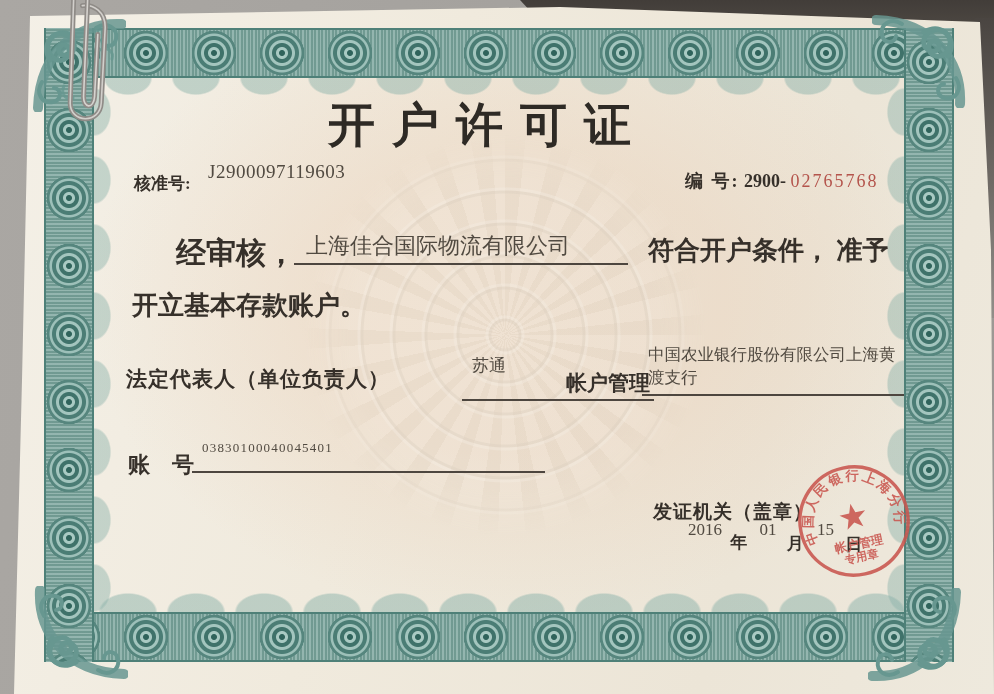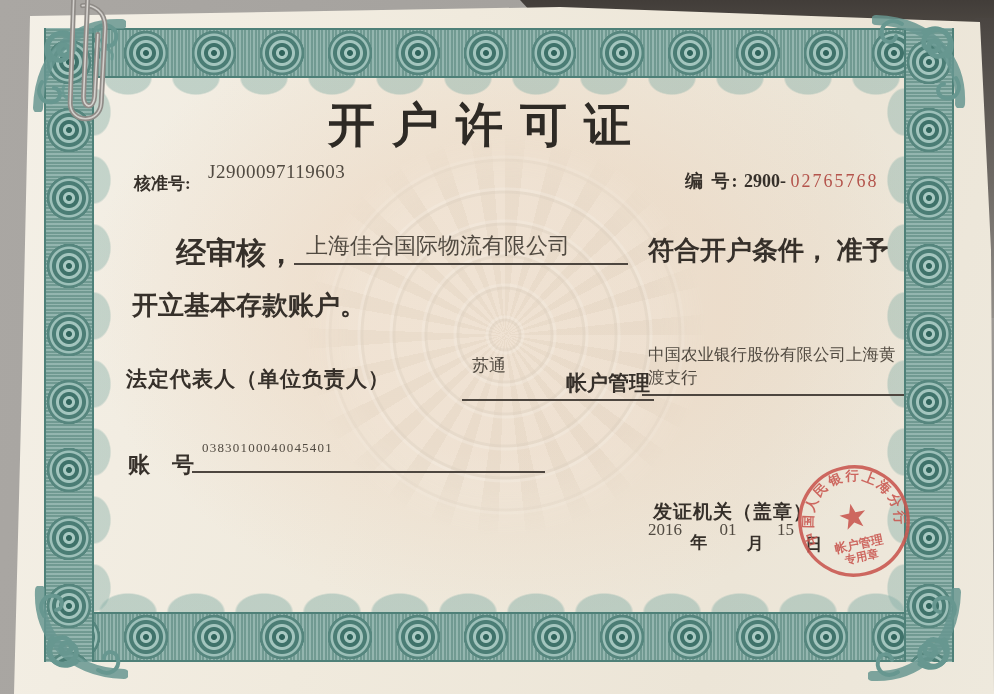--- a/index.html
+++ b/index.html
@@ -79,21 +79,21 @@
   .txt{z-index:4;color:#36302a;white-space:nowrap;}
   .title{left:94px;top:94px;width:788px;text-align:center;font-size:47px;font-weight:700;
     letter-spacing:17px;color:#2e2a25;}
   .lbl{font-weight:700;}
   .val{color:#514a41;}
   .red{color:#b4544c;letter-spacing:2px;text-align:right;}
   .rule{background:#4d463f;height:1.5px;z-index:3;}
   .stamp{left:795px;top:462px;width:118px;height:118px;z-index:5;color:#c9564f;opacity:.88;
     transform:rotate(-12deg);}
   .clip{left:56px;top:-2px;width:64px;height:142px;z-index:6;transform:rotate(3deg);}
-  .dateword{display:inline-block;}
+  .dateword{display:inline-block;margin-left:40px;}
 </style>
 </head>
 <body>
 
 <div class="abs photo-dark-edge"></div>
 <div class="abs photo-dark-strip"></div>
 
 <div class="abs paper"></div>
 
 <div class="abs band h band-top"></div>

